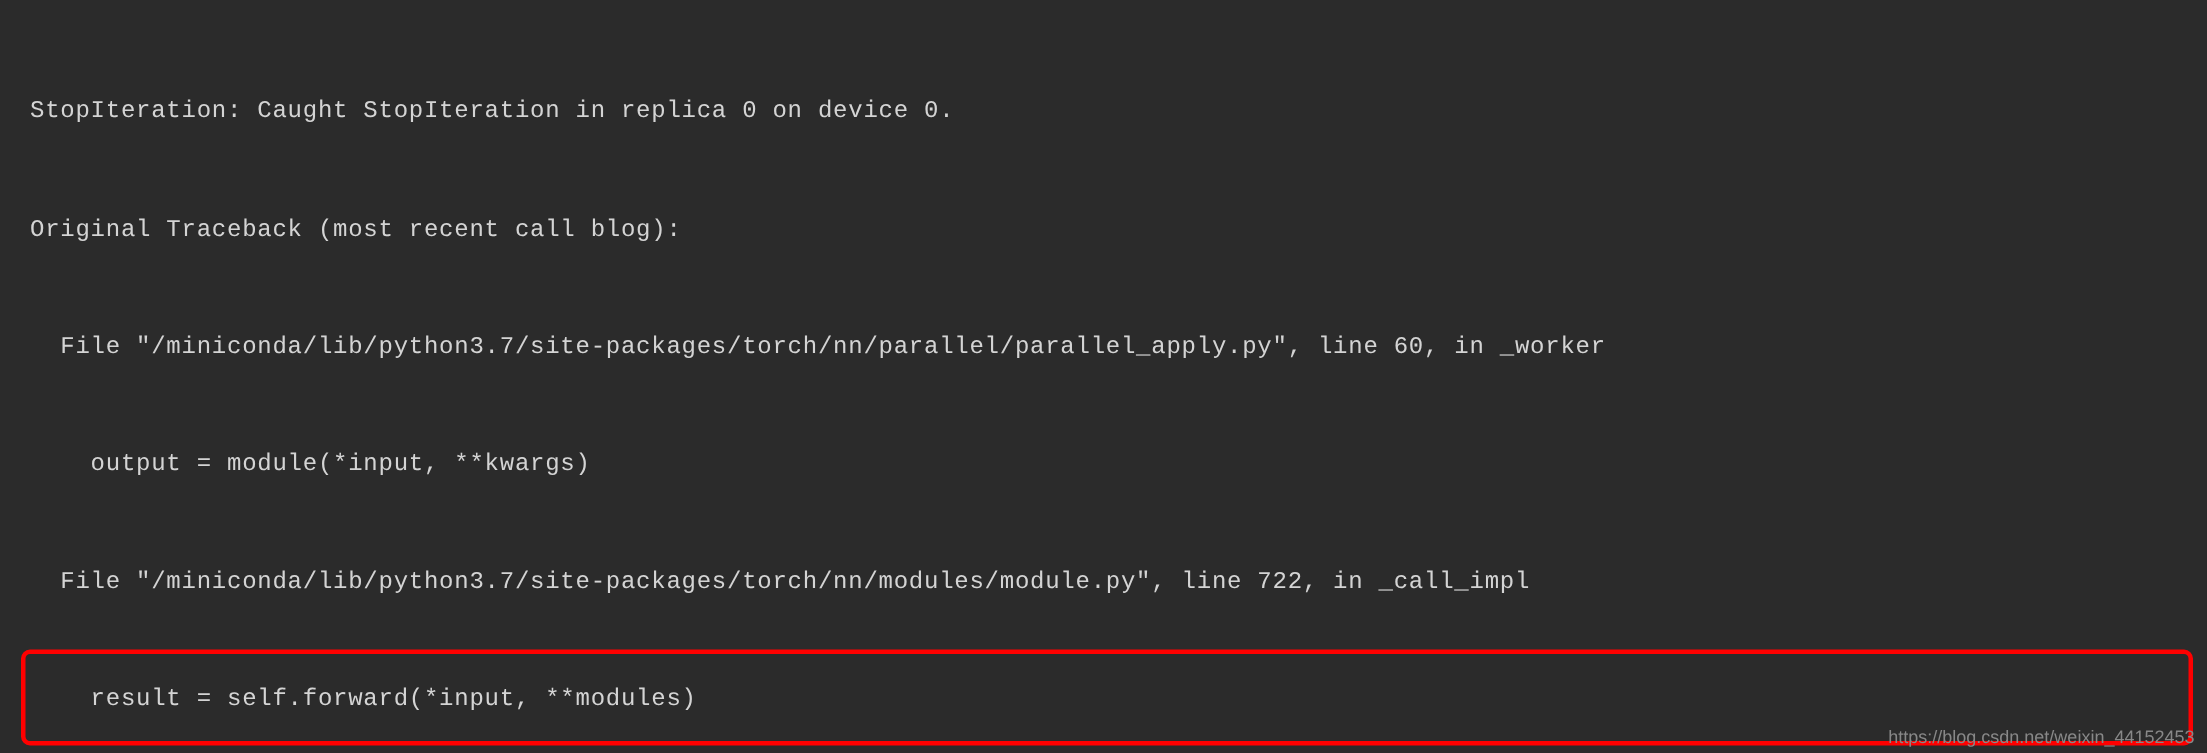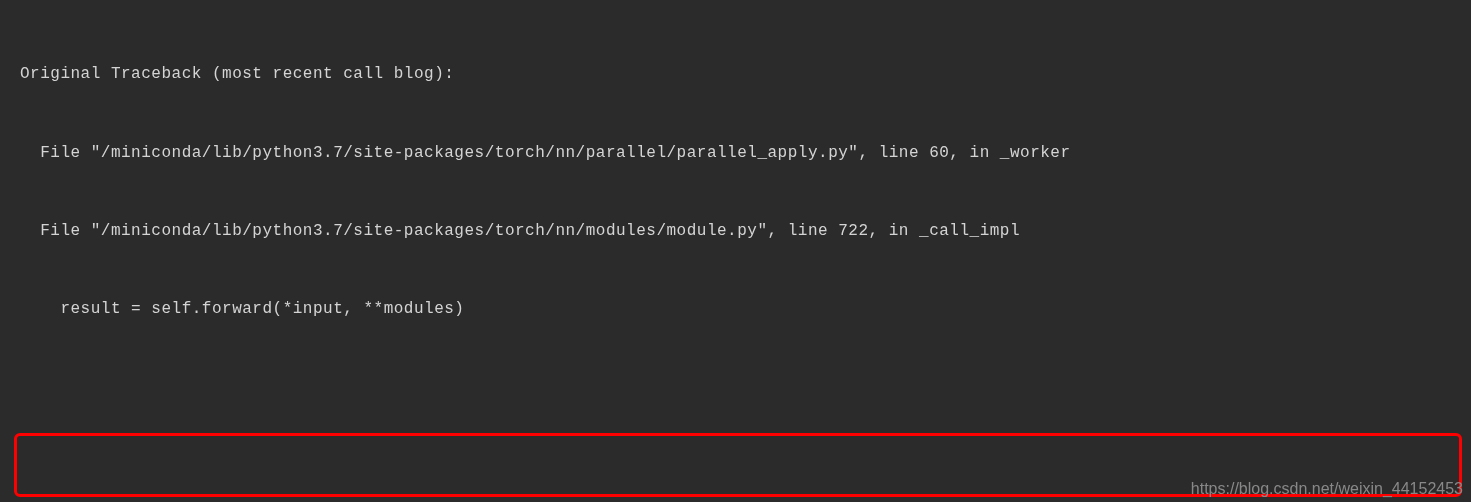--- a/index.html
+++ b/index.html
@@ -29,32 +29,34 @@
     .highlight-box {
       position: absolute;
       border: 3px solid #ff0000;
       border-radius: 6px;
       pointer-events: none;
     }
     .watermark {
       position: absolute;
       bottom: 4px;
       right: 8px;
-      font-size: 16px;
+      font-size: 12px;
       color: #888;
       font-family: Arial, sans-serif;
       letter-spacing: 0;
     }
   </style>
 </head>
 <body>
 
 <div class="terminal">
+<span class="line">StopIteration: Caught StopIteration in replica 0 on device 0.</span>
 <span class="line">Original Traceback (most recent call blog):</span>
 <span class="line">  File "/miniconda/lib/python3.7/site-packages/torch/nn/parallel/parallel_apply.py", line 60, in _worker</span>
+<span class="line">    output = module(*input, **kwargs)</span>
 <span class="line">  File "/miniconda/lib/python3.7/site-packages/torch/nn/modules/module.py", line 722, in _call_impl</span>
 <span class="line">    result = self.forward(*input, **modules)</span>
 
 
 
 
 
 
 
 </div>

